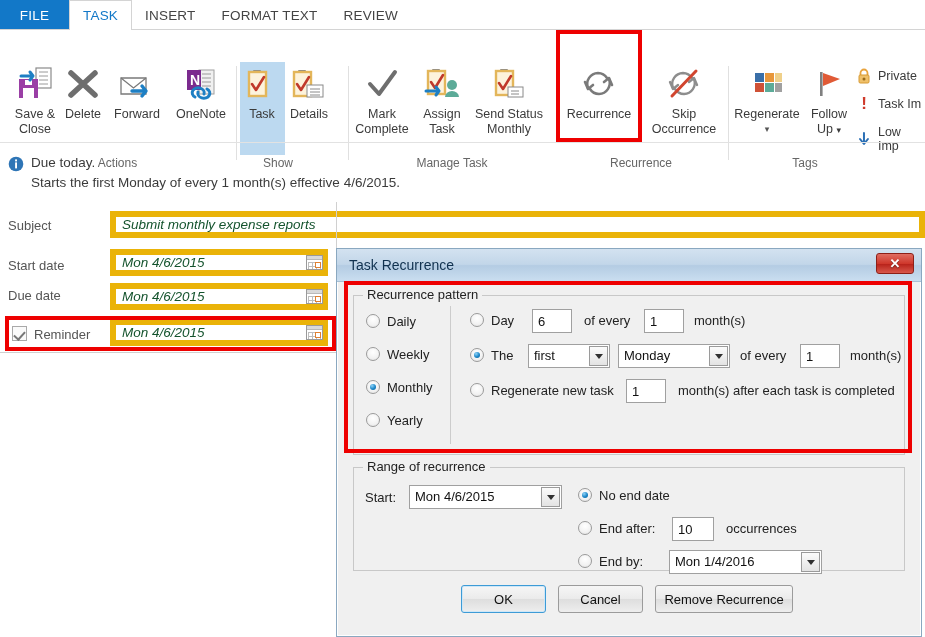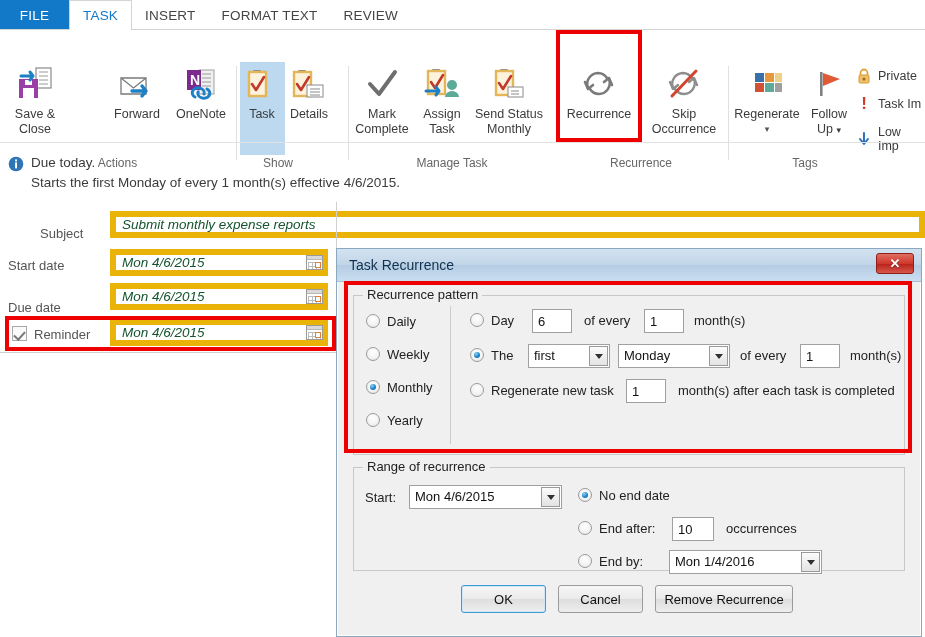--- a/index.html
+++ b/index.html
@@ -190,20 +190,28 @@
           <rect x="2" y="12" width="19" height="19" fill="#9a3fa5"></rect>
           <rect x="6" y="21" width="11" height="10" fill="#ffffff"></rect>
           <rect x="8" y="13" width="7" height="5" fill="#ffffff"></rect>
           <path d="M4 9 H16 L13 5 M16 9 L13 13" fill="none" stroke="#1d7fc4" stroke-width="3" stroke-linecap="round" stroke-linejoin="round"></path>
         </svg>
       </div>
       <span class="lbl">Save &amp;</span>
       <span class="lbl">Close</span>
     </div>
 
+    <div class="bigbtn" style="left:50px;">
+      <div class="ico">
+        <svg width="34" height="34" viewBox="0 0 34 34">
+          <path d="M5 6 L29 28 M29 6 L5 28" stroke="#6e6e6e" stroke-width="5.5" stroke-linecap="round"></path>
+        </svg>
+      </div>
+      <span class="lbl">Delete</span>
+    </div>
 
     <div class="bigbtn" style="left:104px;">
       <div class="ico">
         <svg width="38" height="34" viewBox="0 0 38 34">
           <path d="M3 11 L3 27 L28 27 L28 11 Z" fill="#ffffff" stroke="#7a7a7a" stroke-width="1.3"></path>
           <path d="M3 11 L15.5 21 L28 11" fill="none" stroke="#7a7a7a" stroke-width="1.3"></path>
           <path d="M14 24 H28 L24 19 M28 24 L24 29" fill="none" stroke="#1d7fc4" stroke-width="3.4" stroke-linecap="round" stroke-linejoin="round"></path>
         </svg>
       </div>
       <span class="lbl">Forward</span>
@@ -383,32 +391,32 @@
     <svg width="16" height="16" viewBox="0 0 16 16">
       <circle cx="8" cy="8" r="7.3" fill="#2e75b6"></circle>
       <rect x="7.1" y="6.4" width="1.9" height="6" fill="#ffffff"></rect>
       <rect x="7.1" y="3.4" width="1.9" height="2" fill="#ffffff"></rect>
     </svg>
   </div>
   <div class="l1">Due today.</div>
   <div class="l2">Starts the first Monday of every 1 month(s) effective 4/6/2015.</div>
 </div>
 
-<div class="flabel" style="left:8px; top:226px;margin-left:32px;">Subject</div>
+<div class="flabel" style="left:8px; top:218px;">Subject</div>
 <div class="finput" style="left:110px; top:211px; width:815px;">Submit monthly expense reports</div>
 
 <div class="flabel" style="left:8px; top:258px;">Start date</div>
 <div class="finput" style="left:110px; top:249px; width:218px;">Mon 4/6/2015</div>
 <div class="cal" style="left:306px; top:255px;">
     <div class="top"></div>
     <div class="g"></div>
     <div class="dot"></div>
   </div>
 
-<div class="flabel" style="left:8px; top:300px;">Due date</div>
+<div class="flabel" style="left:8px; top:288px;">Due date</div>
 <div class="finput" style="left:110px; top:283px; width:218px;">Mon 4/6/2015</div>
 <div class="cal" style="left:306px; top:289px;">
     <div class="top"></div>
     <div class="g"></div>
     <div class="dot"></div>
   </div>
 
 <div class="chk" style="left:12px; top:326px;"></div>
 <div class="flabel" style="left:34px; top:327px;">Reminder</div>
 <div class="finput" style="left:110px; top:319px; width:218px;">Mon 4/6/2015</div>

